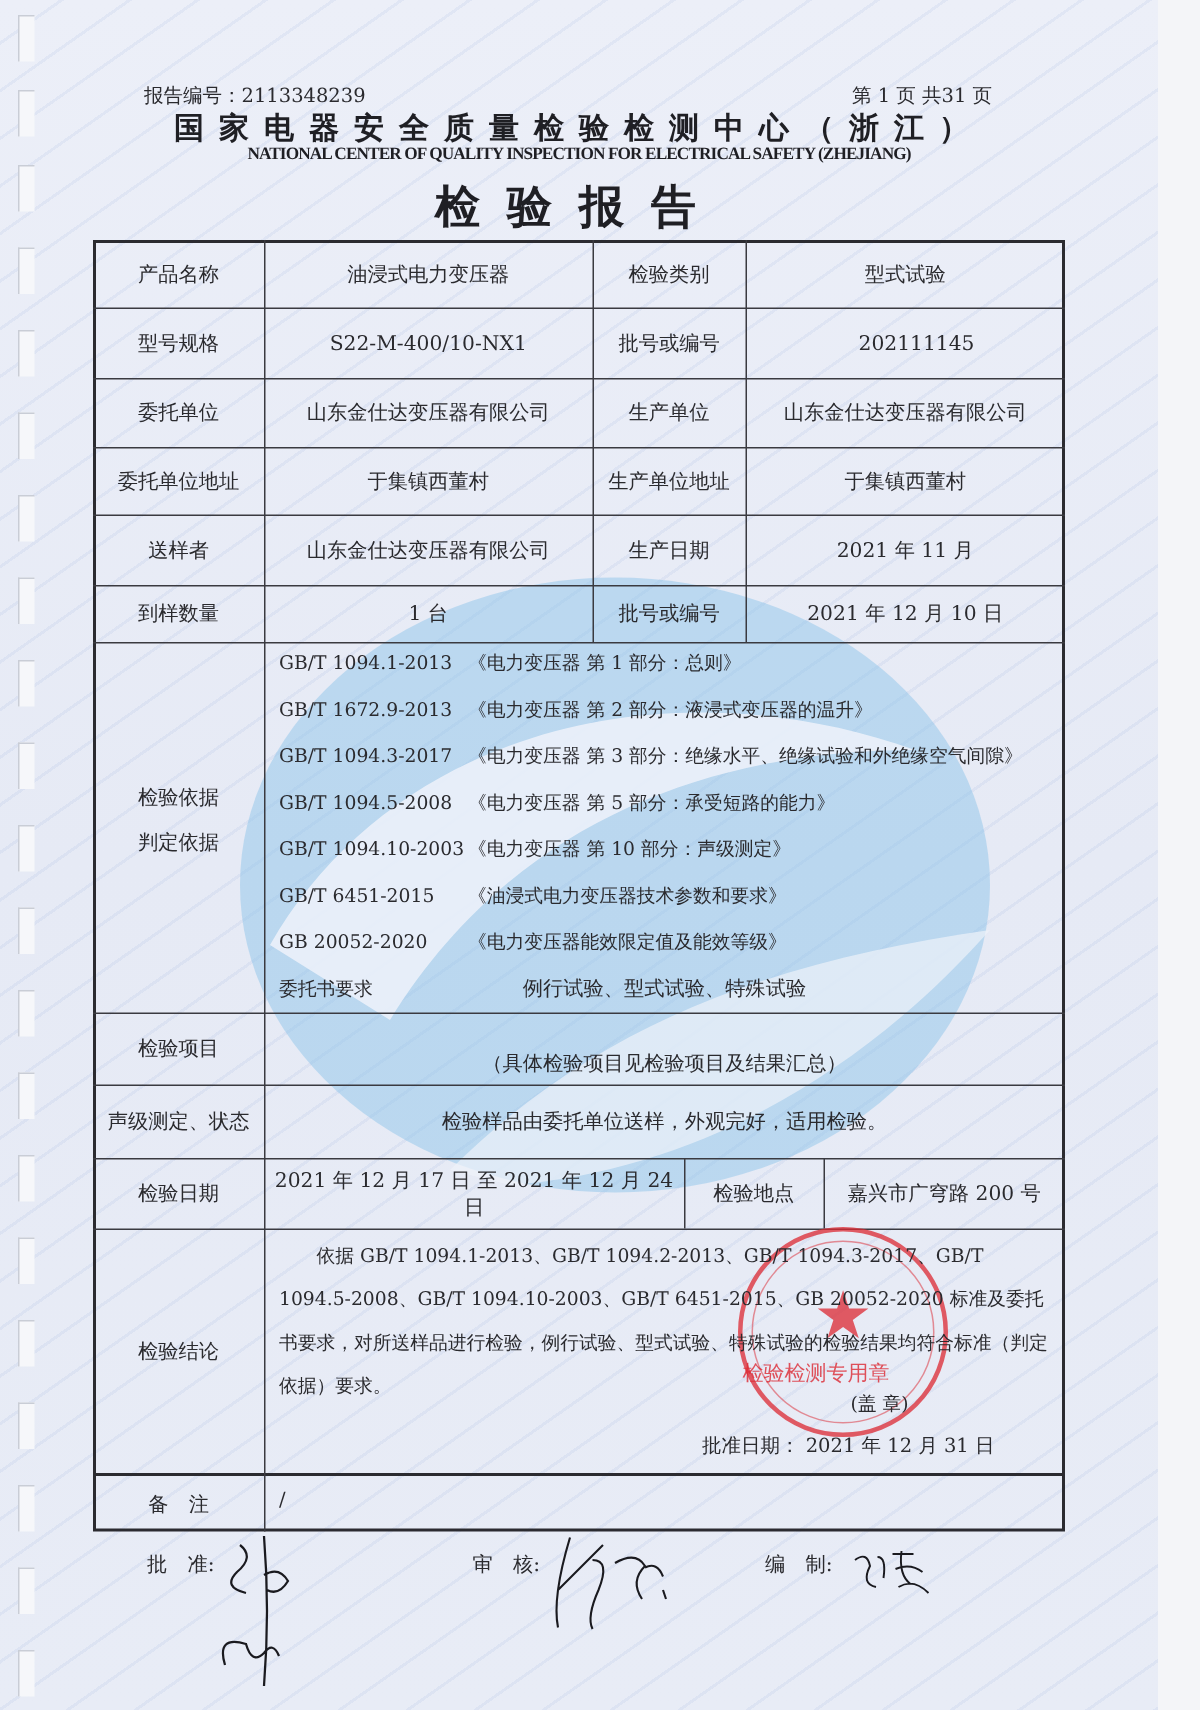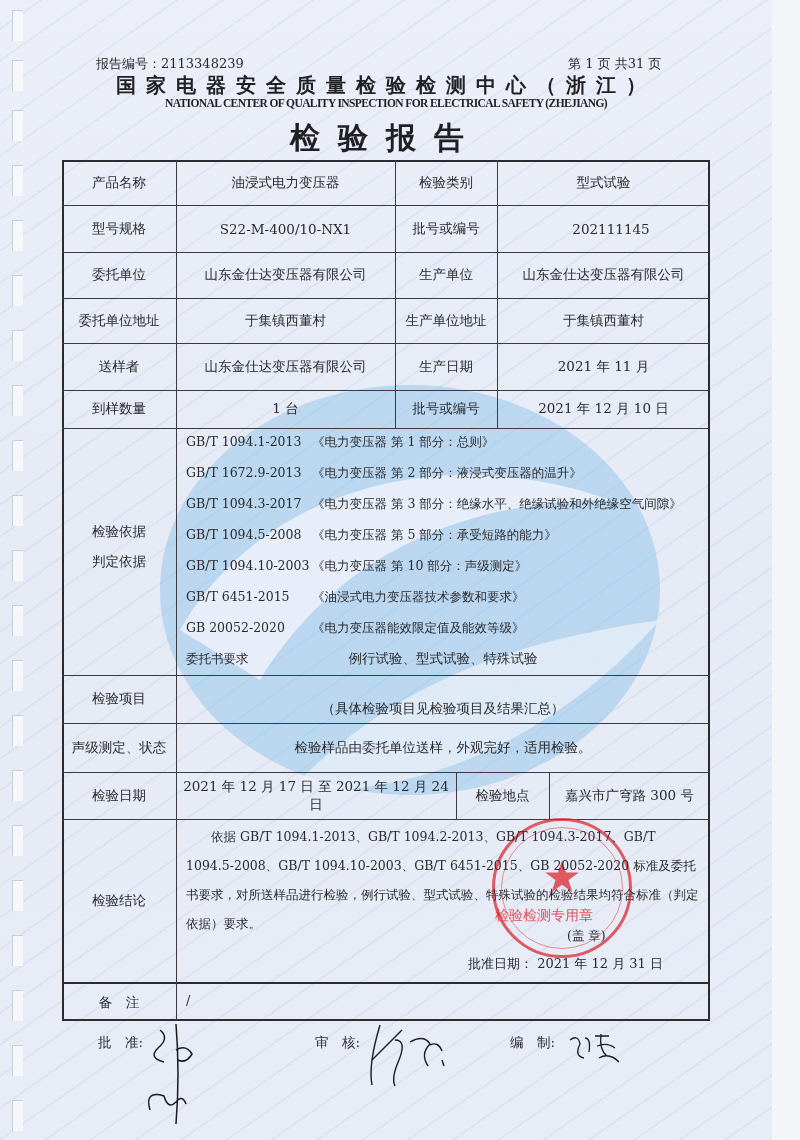--- a/index.html
+++ b/index.html
@@ -172,21 +172,21 @@
   <div class="cell" style="left:62px;width:114px;top:675px;height:48px">检验项目</div>
   <div class="cell" style="left:176px;width:534px;top:648px;height:22px">例行试验、型式试验、特殊试验</div>
   <div class="cell" style="left:176px;width:534px;top:698px;height:22px">（具体检验项目见检验项目及结果汇总）</div>
 
   <div class="cell" style="left:62px;width:114px;top:723px;height:49px">声级测定、状态</div>
   <div class="cell" style="left:176px;width:534px;top:723px;height:49px">检验样品由委托单位送样，外观完好，适用检验。</div>
 
   <div class="cell" style="left:62px;width:114px;top:772px;height:47px">检验日期</div>
   <div class="cell" style="left:176px;width:280px;top:772px;height:47px">2021 年 12 月 17 日 至 2021 年 12 月 24 日</div>
   <div class="cell" style="left:456px;width:93px;top:772px;height:47px">检验地点</div>
-  <div class="cell" style="left:549px;width:161px;top:772px;height:47px">嘉兴市广穹路 300 号</div>
+  <div class="cell" style="left:549px;width:161px;top:772px;height:47px">嘉兴市广穹路 200 号</div>
 
   <div class="cell" style="left:62px;width:114px;top:819px;height:163px">检验结论</div>
   <div class="stamp">
     <div class="stamp-inner"></div>
     <div class="stamp-star">★</div>
     <div class="stamp-text">检验检测专用章</div>
   </div>
   <div class="concl" style="top:822px;text-indent:2em">依据 GB/T 1094.1-2013、GB/T 1094.2-2013、GB/T 1094.3-2017、GB/T 1094.5-2008、GB/T 1094.10-2003、GB/T 6451-2015、GB 20052-2020 标准及委托书要求，对所送样品进行检验，例行试验、型式试验、特殊试验的检验结果均符合标准（判定依据）要求。</div>
   <div class="abs" style="left:567px;top:928px;font-size:12.5px">(盖 章)</div>
   <div class="abs" style="left:468px;top:955px;font-size:13px">批准日期： 2021 年 12 月 31 日</div>

